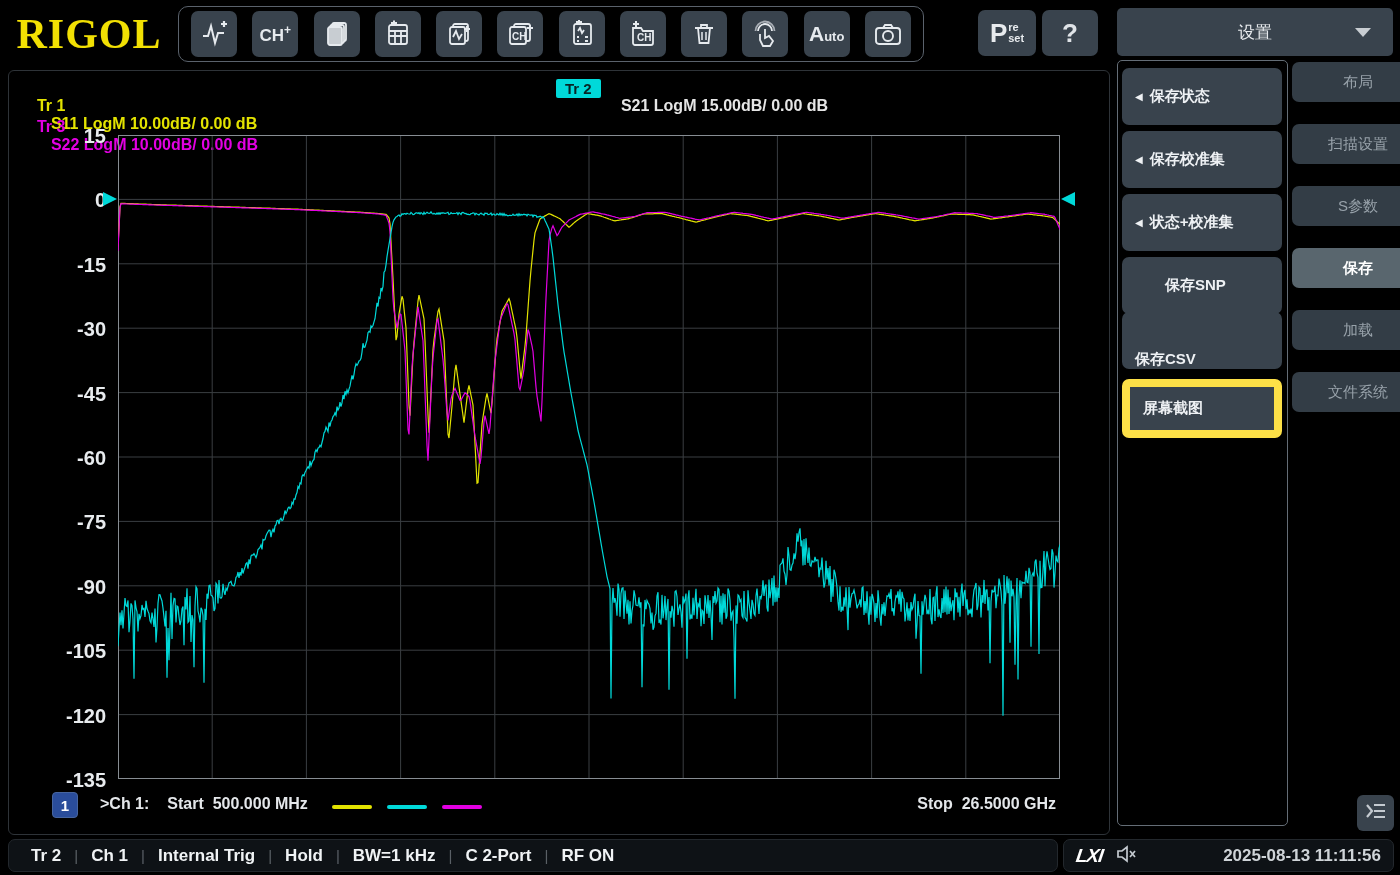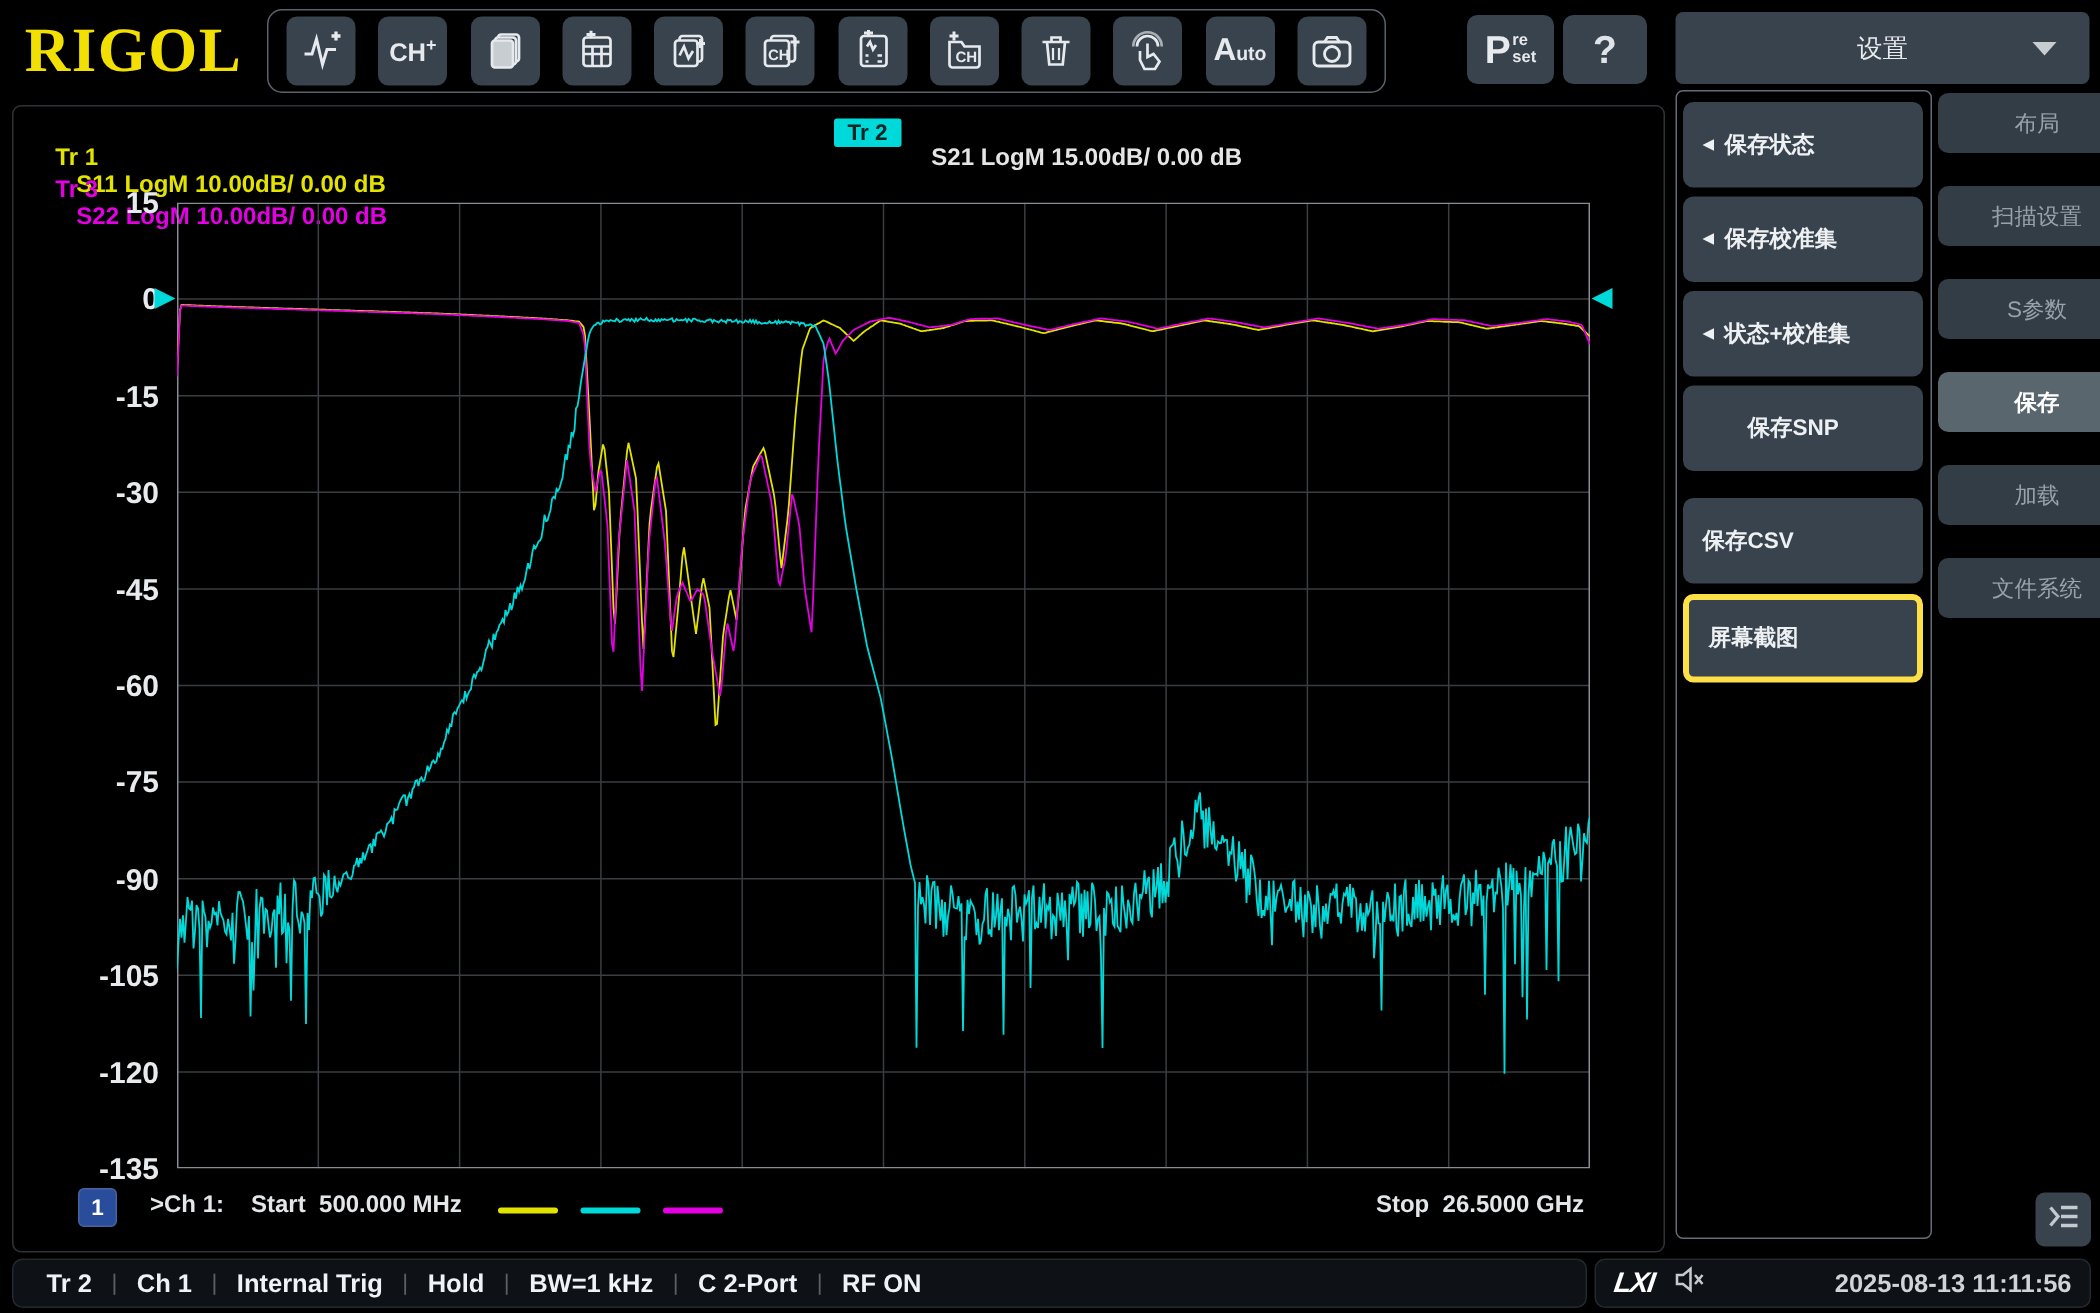--- a/index.html
+++ b/index.html
@@ -50,21 +50,21 @@
             display:flex;align-items:center;justify-content:center;font-size:17px;color:#e8ebee;}
   .side-hdr .tri{position:absolute;right:22px;top:20px;width:0;height:0;
                  border-left:8px solid transparent;border-right:8px solid transparent;
                  border-top:9px solid #c8cdd2;}
   .subpanel{left:1117px;top:60px;width:171px;height:766px;border:1px solid #646d76;
             border-radius:5px;background:#000;box-sizing:border-box;}
   .mbtn{left:1122px;width:160px;height:57px;background:#39434d;border-radius:7px;
         display:flex;align-items:center;padding-left:13px;box-sizing:border-box;
         font-size:15px;font-weight:bold;color:#eef1f4;}
   .mbtn .arr{font-size:10px;margin-right:7px;color:#eef1f4;}
-  .mbtn.focused{border:4px solid #fde047;margin-top:17px;}
+  .mbtn.focused{border:8px solid #fde047;}
   .tab{left:1292px;width:100px;height:40px;background:#333d46;border-radius:7px;
        display:flex;align-items:center;justify-content:center;font-size:15px;color:#98a2aa;padding-left:16px;}
   .tab.active{background:#59666e;color:#fff;font-weight:bold;}
   .collapse{left:1357px;top:795px;width:37px;height:36px;background:#39434d;border-radius:6px;
             display:flex;align-items:center;justify-content:center;}
 
   
   .sbar{left:8px;top:839px;width:1050px;height:33px;background:#0e1216;border:1px solid #23282d;
         border-radius:7px;display:flex;align-items:center;padding-left:22px;box-sizing:border-box;}
   .sbar .itm{font-size:17px;font-weight:bold;color:#f0f3f5;}
@@ -269,21 +269,21 @@
   <span class="arr">◀</span>
   <span>保存校准集</span>
 </div>
 <div class="abs mbtn" style="top:194px;">
   <span class="arr">◀</span>
   <span>状态+校准集</span>
 </div>
 <div class="abs mbtn" style="top:257px;padding-left:43px;">
   <span>保存SNP</span>
 </div>
-<div class="abs mbtn" style="top:332px;">
+<div class="abs mbtn" style="top:312px;align-items:flex-end;">
   <span>保存CSV</span>
 </div>
 <div class="abs mbtn focused" style="top:379px;height:59px;">
   <span>屏幕截图</span>
 </div>
 
 <div class="abs tab" style="top:62px;">
     <span>布局</span>
   </div>
 <div class="abs tab" style="top:124px;">

